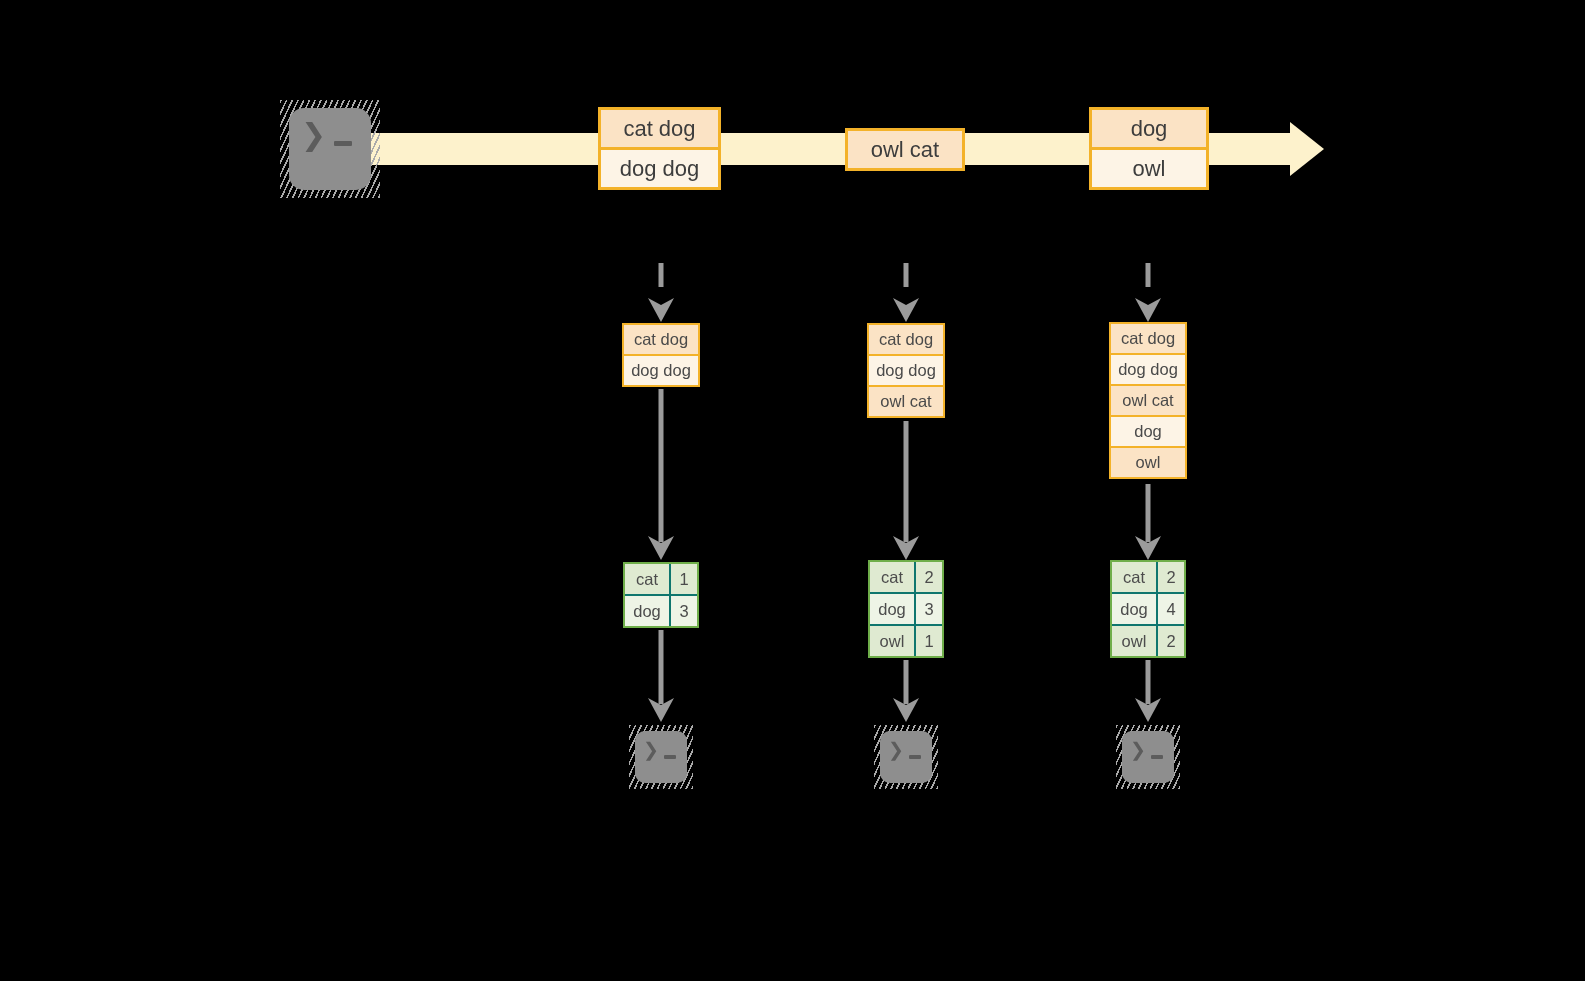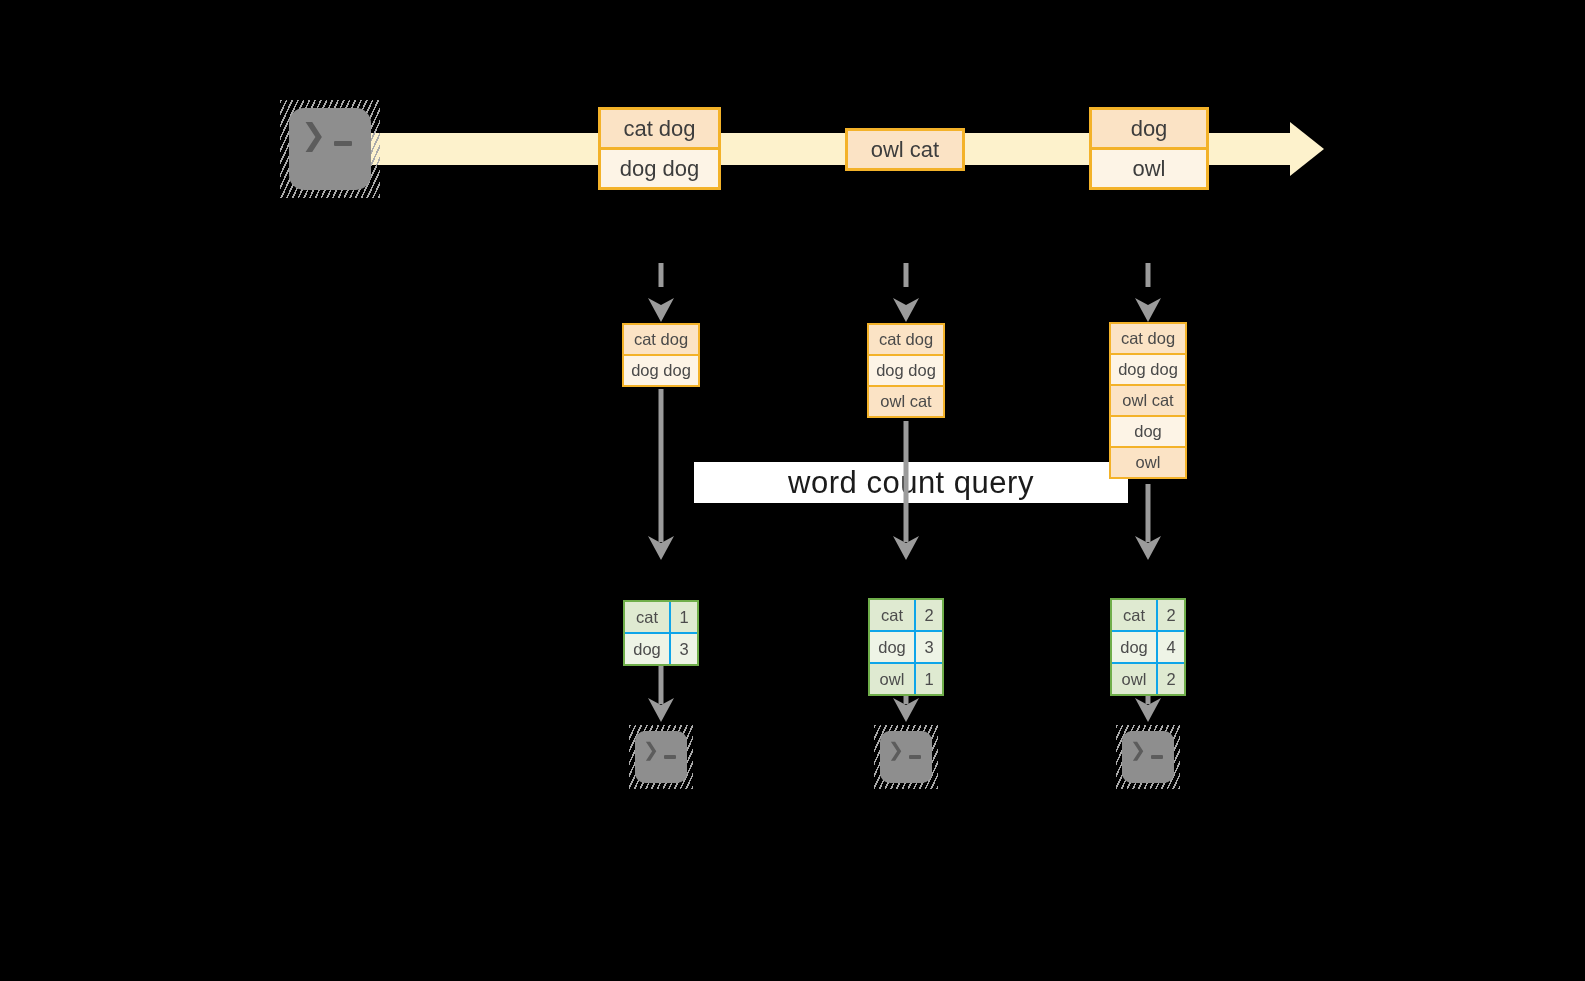--- a/index.html
+++ b/index.html
@@ -36,39 +36,36 @@
     height:29px; font-size:16.5px; color:#4a4a4a;}
   .srow + .srow{border-top:2.5px solid #f3b229;}
   .srow:nth-child(odd){background:#fbe3c5;}
   .srow:nth-child(even){background:#fdf4e6;}
   
   .query-band{position:absolute; left:694px; top:462px; width:434px; height:41px;
     background:#ffffff; display:flex; align-items:center; justify-content:center;}
   .query-text{font-size:31px; color:#1b1b1b; letter-spacing:0.5px;}
   
   .gtable{position:absolute; display:grid; grid-template-columns:44px 26px; gap:2px;
-    background:#0ea5e9; border:2.5px solid #6fae4a;margin-top:38px;}
+    background:#0f766e; border:2.5px solid #6fae4a;}
   .gcell{display:flex; align-items:center; justify-content:center;
     height:30px; font-size:16.5px; color:#4c4c4c;}
   .g-dark{background:#dfead1;}
   .g-light{background:#eef4e6;}
   
   .arrows{position:absolute; left:0; top:0; pointer-events:none;}
 </style>
 </head>
 <body>
 
 <div class="canvas">
 
   <div class="stream-band"></div>
   <div class="stream-head"></div>
 
-  <div class="query-band">
-    <span class="query-text">word count query</span>
-  </div>
 
   <svg class="arrows" width="1585" height="981" viewBox="0 0 1585 981">
     <g stroke="#9b9b9b" stroke-width="5" fill="#9b9b9b">
 
       <g>
         <line x1="661" y1="263" x2="661" y2="293" stroke-dasharray="24 11"></line>
         <polygon points="648,298 661,305 674,298 661,322" stroke="none"></polygon>
       </g>
       <g>
         <line x1="906" y1="263" x2="906" y2="293" stroke-dasharray="24 11"></line>

